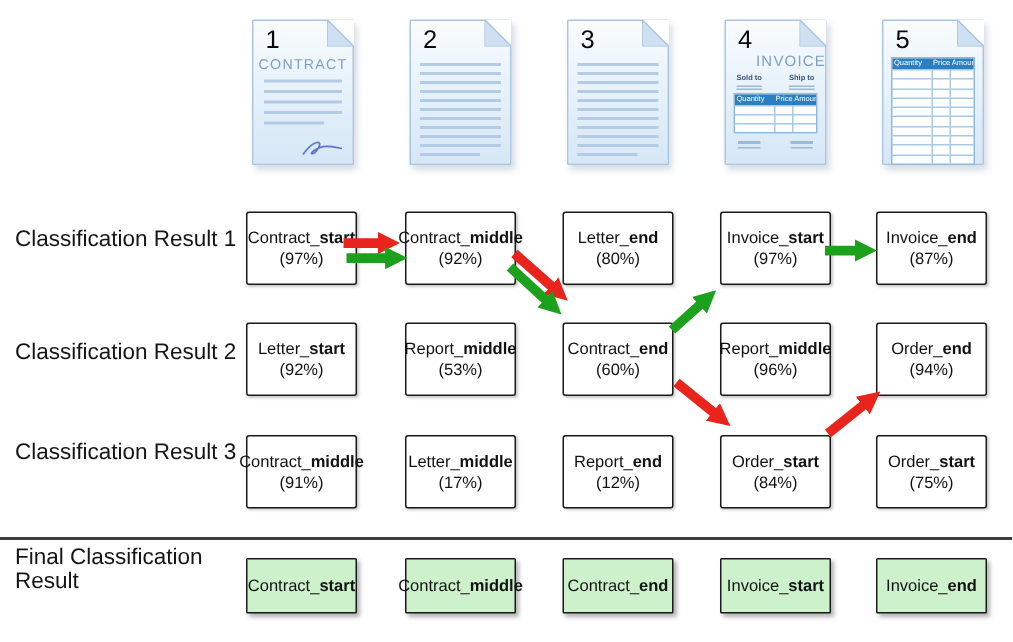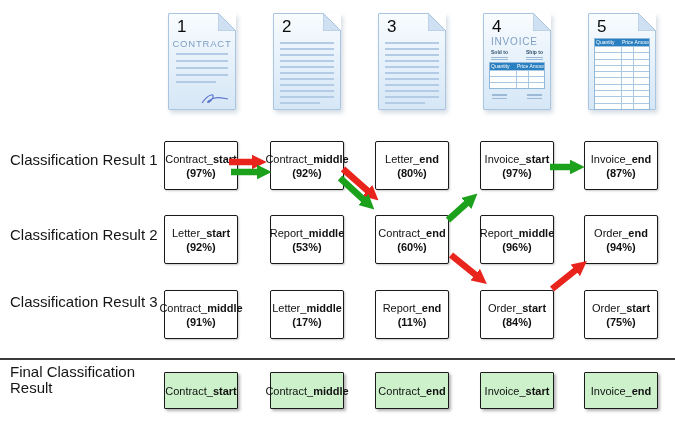--- a/index.html
+++ b/index.html
@@ -12,21 +12,21 @@
   
   .c1{left:164px}.c2{left:270px}.c3{left:375px}.c4{left:480px}.c5{left:584px}
   .r1{top:141px}.r2{top:215px}.r3{top:290px}
 
   
   .cell{position:absolute;width:72px;height:47px;background:#fff;border:1.6px solid #1a1a1a;
         border-radius:2px;box-shadow:1px 1px 2px rgba(0,0,0,.22);
         display:flex;flex-direction:column;align-items:center;justify-content:center;gap:2px;}
   .cname{font-size:11px;line-height:12px;white-space:nowrap;}
   .cname b{font-weight:bold;}
-  .cpct{font-size:11px;line-height:12px;font-weight:bold;}
+  .cpct{font-size:11px;line-height:12px;}
 
   
   .fcell{position:absolute;top:372px;width:72px;height:35px;background:var(--final-bg,#cdf2cb);
          border:1.4px solid #1a1a1a;border-radius:1px;box-shadow:2px 2px 3px rgba(0,0,0,.3);
          display:flex;align-items:center;justify-content:center;}
 
   
   .divider{position:absolute;left:0;right:0;top:358px;height:2px;background:#3c3c3c;}
 
   
@@ -135,21 +135,21 @@
         <i></i>
     </div>
   </div>
 
   <div class="page p4 inv">
     <svg class="fold" width="18" height="18">
       <path d="M0 0 L18 0 L18 18 Z" fill="#ffffff"></path>
       <path d="M0 0 L18 18 L0 18 Z" fill="#cfe0f2" stroke="#a9c5e0" stroke-width="1"></path>
     </svg>
     <div class="page-num">4</div>
-    <div class="page-title" style="text-align:left;margin:0 0 1px 7px;font-size:10px">INVOICE</div>
+    <div class="page-title" style="text-align:left;margin:0 0 1px 20px;font-size:10px">INVOICE</div>
     <div class="addr-row">
       <div class="addr">
         <label>Sold to</label>
           <i></i>
           <i></i>
       </div>
       <div class="addr">
         <label>Ship to</label>
           <i></i>
           <i></i>
@@ -299,21 +299,21 @@
   <div class="cell c1 r3">
     <div class="cname"><span>Contract_</span><b>middle</b></div>
     <div class="cpct">(91%)</div>
   </div>
   <div class="cell c2 r3">
     <div class="cname"><span>Letter_</span><b>middle</b></div>
     <div class="cpct">(17%)</div>
   </div>
   <div class="cell c3 r3">
     <div class="cname"><span>Report_</span><b>end</b></div>
-    <div class="cpct">(11%)</div>
+    <div class="cpct">(12%)</div>
   </div>
   <div class="cell c4 r3">
     <div class="cname"><span>Order_</span><b>start</b></div>
     <div class="cpct">(84%)</div>
   </div>
   <div class="cell c5 r3">
     <div class="cname"><span>Order_</span><b>start</b></div>
     <div class="cpct">(75%)</div>
   </div>
 

